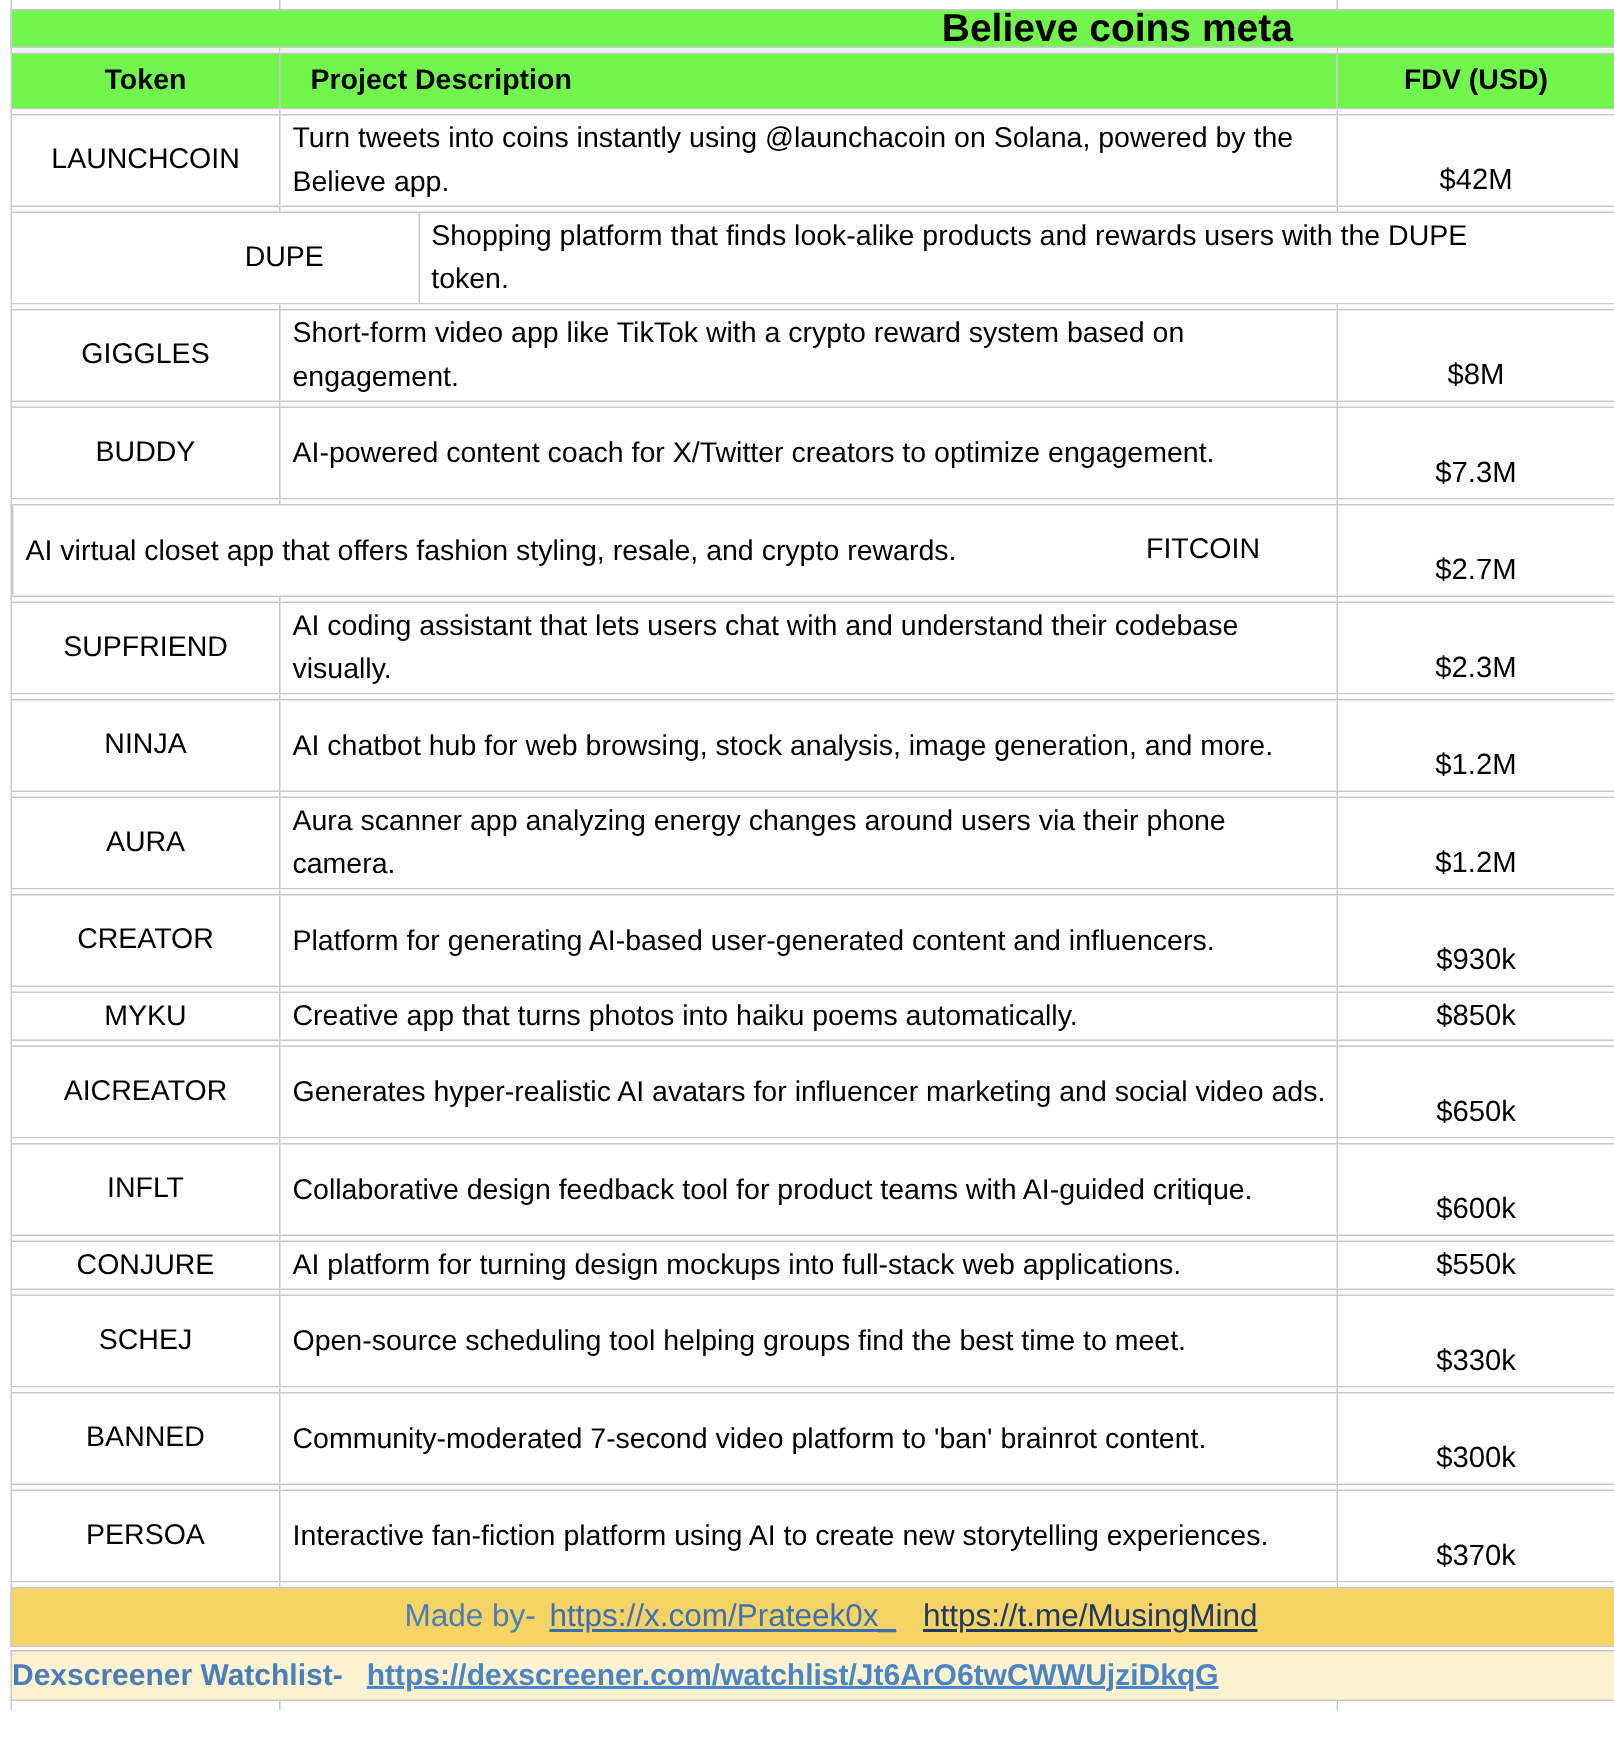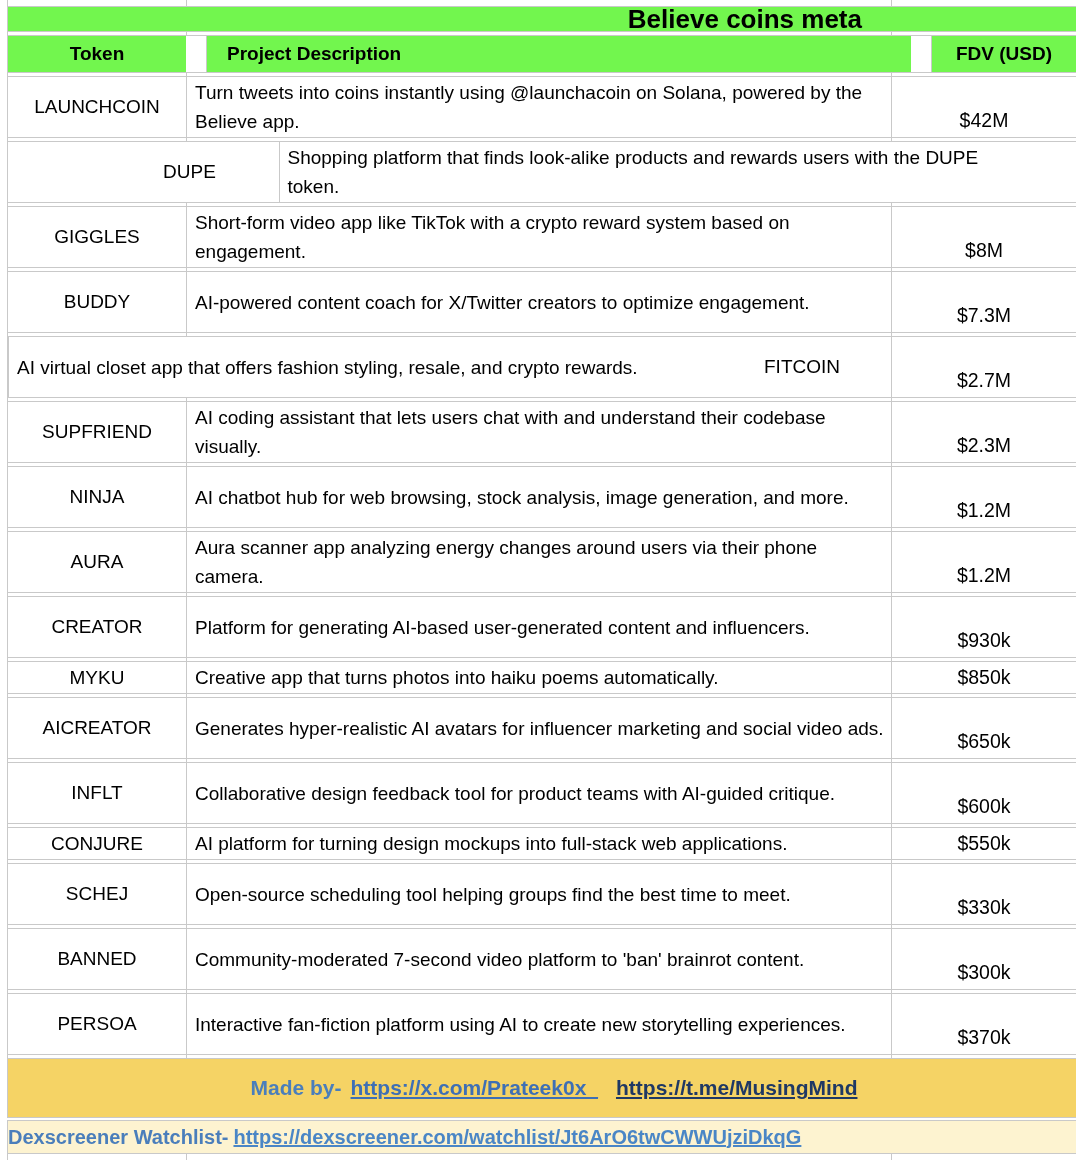--- a/index.html
+++ b/index.html
@@ -50,21 +50,20 @@
     white-space: nowrap;
   }
 
   
   .header-row {
     display: flex;
     height: 38px;
     border-left: 1px solid var(--grid);
     border-top: 1px solid var(--grid);
     border-bottom: 1px solid var(--grid);
-    gap: 20px;
   }
   .header-row .cell {
     background: var(--header-green);
     font-weight: bold;
     font-size: 19px;
     display: flex;
     align-items: center;
   }
   .hcell-token { width: 178px; justify-content: center; }
   .hcell-desc  { width: 705px; justify-content: flex-start; padding-left: 20px; border-left: 1px solid var(--grid); }
@@ -106,52 +105,52 @@
     display: flex;
     align-items: flex-end;
     justify-content: center;
     padding-bottom: 5px;
     font-size: 19.5px;
   }
   .row.short .cell.fdv { align-items: center; padding-bottom: 0; }
 
   
   .footer-made-by {
-    height: 60px;
+    height: 40px;
     background: var(--footer-gold);
     border-left: 1px solid var(--grid);
     border-top: 1px solid var(--grid);
     border-bottom: 1px solid var(--grid);
     display: flex;
     align-items: center;
     justify-content: center;
     padding-left: 24px;
     font-size: 21px;
-    font-weight: bold;
+    font-weight: normal;
     white-space: nowrap;
   }
   .footer-watchlist {
     height: 34px;
     background: var(--footer-cream);
     border-left: 1px solid var(--grid);
     border-top: 1px solid var(--grid);
     border-bottom: 1px solid var(--grid);
     display: flex;
     align-items: center;
     justify-content: flex-start;
     padding-left: 0;
     font-size: 20px;
     font-weight: bold;
     white-space: nowrap;
   }
   .label-blue { color: var(--label-blue); }
   a.link { text-decoration: underline; cursor: pointer; }
   a.link.x-link   { color: var(--link-blue); margin-left: 9px; }
   a.link.tg-link  { color: var(--link-navy); margin-left: 18px; }
-  a.link.dex-link { color: var(--link-dex);  margin-left: 5px; }
+  a.link.dex-link { color: var(--link-dex);  margin-left: 16px; }
 </style>
 </head>
 <body>
 
 <div class="sheet">
 
   <div class="strip top">
     <div class="sc a"></div>
     <div class="sc b"></div>
     <div class="sc c"></div>

